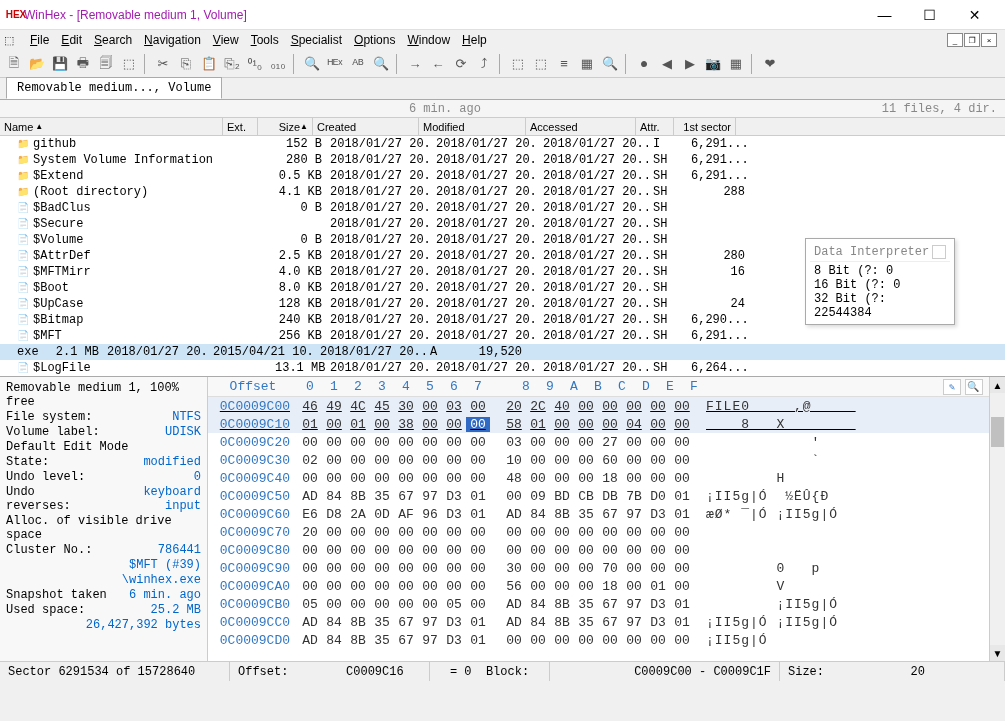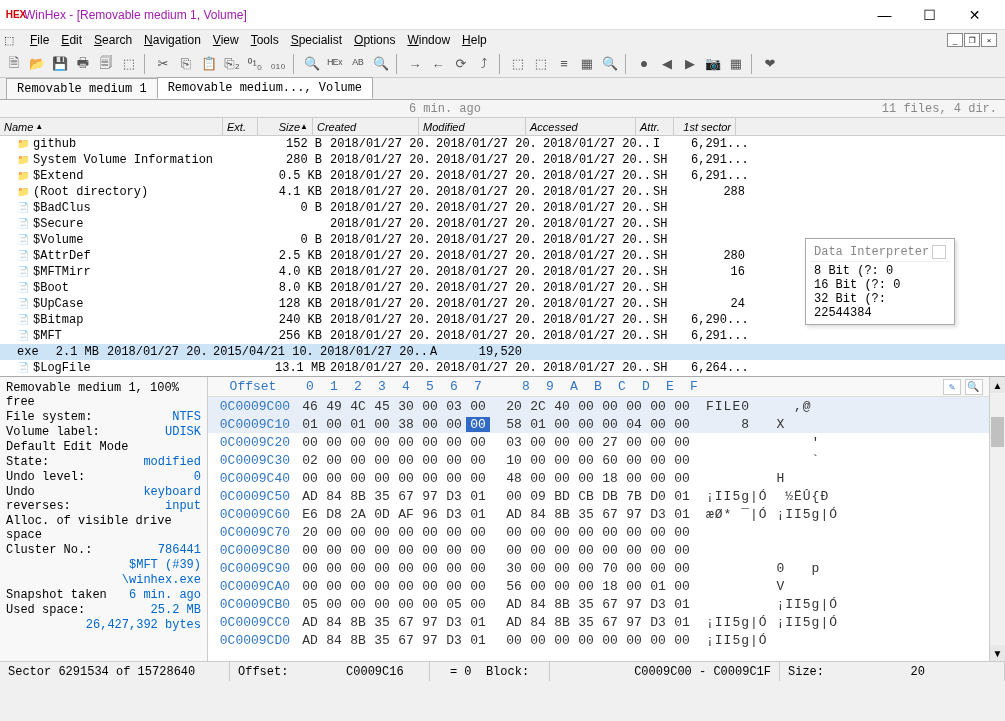--- a/index.html
+++ b/index.html
@@ -18,21 +18,21 @@
 .tbtn { width:20px; height:20px; display:flex; align-items:center; justify-content:center; cursor:pointer; font-size:13px; color:#555; }
 .tsep { width:4px; height:20px; border-left:1px solid #aaa; margin:0 2px; }
 .tabbar { height:22px; background:#f0f0f0; display:flex; align-items:flex-end; padding-left:6px; border-bottom:1px solid #aaa; }
 .tab { padding:3px 10px; border:1px solid #aaa; border-bottom:none; background:#f8f8f8; font-family:"Courier New",monospace; font-size:12px; cursor:pointer; margin-right:-1px; }
 .tab.active { background:#fff; border-bottom:1px solid #fff; position:relative; z-index:1; }
 .infobar { height:18px; background:#f5f5f5; display:flex; align-items:center; font-family:"Courier New",monospace; font-size:12px; color:#888; border-bottom:1px solid #ccc; padding:0 8px; }
 .infobar .center { flex:1; text-align:center; }
 .infobar .right { }
 .filelist { background:#fff; border-bottom:1px solid #aaa; }
 .flheader { display:flex; background:#f0f0f0; border-bottom:1px solid #ccc; height:18px; }
-.flheader > div { border-right:1px solid #ccc; padding:2px 4px; font-size:11px; display:flex; align-items:center; overflow:hidden; white-space:nowrap;font-style:italic; }
+.flheader > div { border-right:1px solid #ccc; padding:2px 4px; font-size:11px; display:flex; align-items:center; overflow:hidden; white-space:nowrap; }
 .flcol-name { width:223px; }
 .flcol-ext { width:35px; }
 .flcol-size { width:55px; justify-content:flex-end; }
 .flcol-created { width:106px; }
 .flcol-modified { width:107px; }
 .flcol-accessed { width:110px; }
 .flcol-attr { width:38px; }
 .flcol-sector { width:62px; justify-content:flex-end; }
 .flrow { display:flex; height:16px; align-items:center; font-family:"Courier New",monospace; font-size:12px;padding-left:13px; }
 .flrow.sel { background:#cde4f7; }
@@ -53,21 +53,21 @@
 .hexheader .gap { width:12px; }
 .hexheader .tools { margin-left:auto; padding-right:6px; display:flex; gap:4px; align-items:center; }
 .hexheader .tools span { width:18px; height:16px; display:flex; align-items:center; justify-content:center; border:1px solid #ccc; cursor:pointer; font-size:10px; background:#fff; }
 .hexbody { flex:1; overflow:hidden; font-family:"Courier New",monospace; font-size:13px; }
 .hexrow { display:flex; height:18px; align-items:center; }
 .hexrow .off { width:90px; color:#3277c3; text-align:right; padding-right:8px; }
 .hexrow .bytes { display:flex; }
 .hexrow .bytes span { width:24px; text-align:center; color:#333; }
 .hexrow .bytes .gap { width:12px; }
 .hexrow .ascii { padding-left:12px; color:#333; white-space:pre; letter-spacing:1px; }
-.hexrow.hl { background:#e8eef8; }
+.hexrow.hl { background:#e8eef8;text-decoration:underline; }
 .hexrow .bytes span.cur { background:#316ac5; color:#fff; }
 .scroll { width:16px; background:#f0f0f0; border-left:1px solid #ccc; position:relative; }
 .scroll .thumb { position:absolute; top:40px; left:1px; right:1px; height:30px; background:#c0c0c0; }
 .scroll .arr { position:absolute; left:0; right:0; height:16px; display:flex; align-items:center; justify-content:center; font-size:10px; background:#e8e8e8; }
 .scroll .arr.up { top:0; }
 .scroll .arr.dn { bottom:0; }
 .statusbar { height:20px; background:#f0f0f0; border-top:1px solid #ccc; display:flex; align-items:center; font-family:"Courier New",monospace; font-size:12px; }
 .statusbar > div { padding:0 8px; border-right:1px solid #ccc; height:100%; display:flex; align-items:center; }
 .interp { position:absolute; right:50px; top:238px; width:150px; background:#fff; border:1px solid #aaa; box-shadow:2px 2px 4px rgba(0,0,0,0.15); font-family:"Courier New",monospace; font-size:12px; padding:4px; z-index:10; }
 .interp .hdr { color:#888; padding:2px 4px; display:flex; justify-content:space-between; align-items:center; border-bottom:1px solid #eee; margin-bottom:2px; }
@@ -131,21 +131,20 @@
   <span class="tbtn">⏺</span>
   <span class="tbtn">◀</span>
   <span class="tbtn">▶</span>
   <span class="tbtn">📷</span>
   <span class="tbtn">▦</span>
   <span class="tsep"></span>
   <span class="tbtn">❤</span>
 </div>
 
 <div class="tabbar">
-  <div class="tab">Removable medium 1</div>
   <div class="tab active">Removable medium..., Volume</div>
 </div>
 
 <div class="infobar">
   <span class="center">6 min. ago</span>
   <span class="right">11 files, 4 dir.</span>
 </div>
 
 <div class="filelist">
   <div class="flheader">

